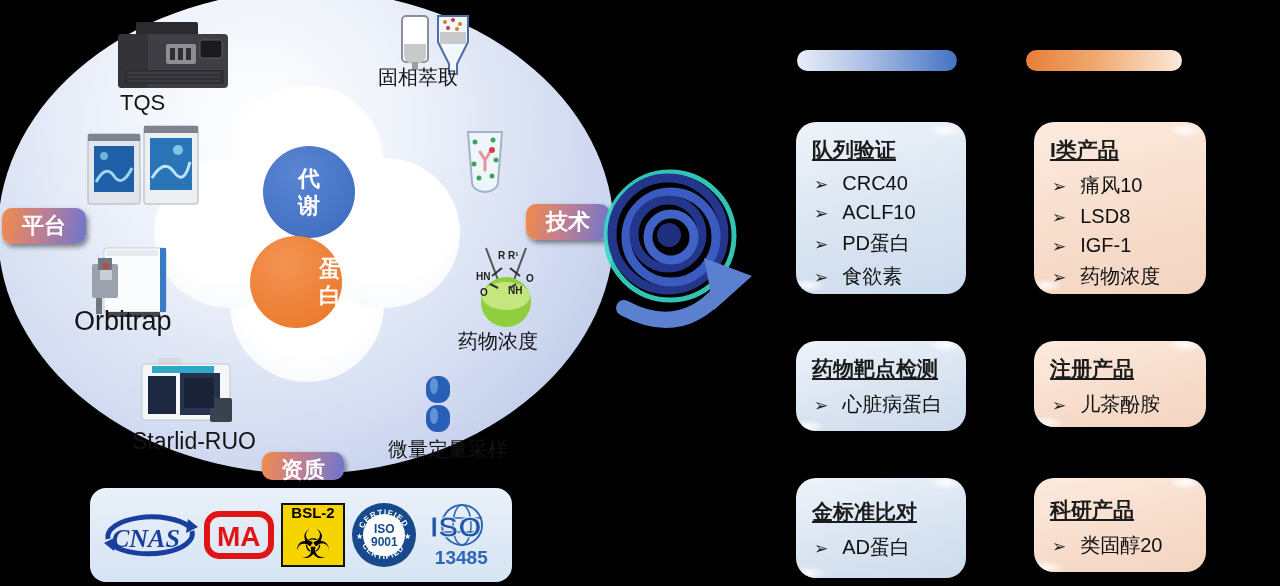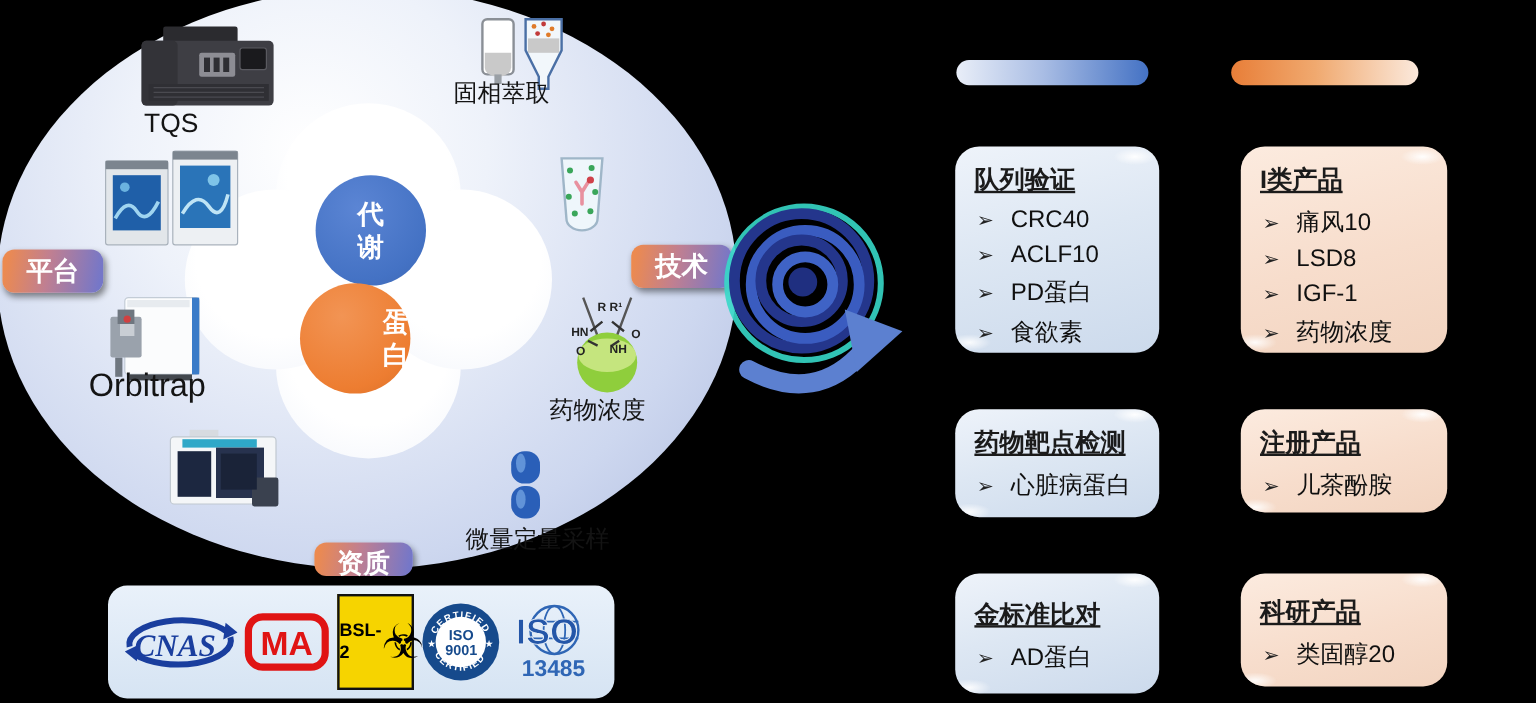--- a/index.html
+++ b/index.html
@@ -69,22 +69,22 @@
   .panel-item .bullet { font-size:17px; color:#222; margin-right:14px; }
   .panel-item .item-text { font-size:20px; color:#101010; white-space:nowrap; }
 
   
   .cert-strip {
     left:90px; top:488px; width:422px; height:94px; border-radius:16px;
     background:linear-gradient(180deg,#e9f1fa 0%, #d6e4f3 100%);
     display:flex; align-items:center; justify-content:space-evenly; padding:0 6px;
   }
   .bsl2-box {
-    width:64px; height:80px; background:#f6d400; border:2px solid #111;
-    display:flex; flex-direction:row; align-items:center; justify-content:space-between;
+    width:64px; height:64px; background:#f6d400; border:2px solid #111;
+    display:flex; flex-direction:column; align-items:center; justify-content:center;
   }
   .bsl2-box .bsl2-text { font-size:15px; font-weight:bold; color:#000; line-height:18px; }
   .bsl2-box .bio { font-size:40px; line-height:44px; color:#000; }
   .iso13485-wrap { display:flex; flex-direction:column; align-items:center; }
 </style>
 </head>
 <body>
 
 <div class="stage">
 
@@ -150,20 +150,21 @@
 
   <svg class="abs" style="left:136px; top:358px;" width="104" height="70" viewBox="0 0 104 70">
     <rect x="22" y="0" width="24" height="8" fill="#d7dbe0"></rect>
     <rect x="6" y="6" width="88" height="56" rx="3" fill="#f4f6f8" stroke="#c0c8d0"></rect>
     <rect x="16" y="8" width="62" height="7" fill="#2fa8c8"></rect>
     <rect x="12" y="18" width="28" height="38" fill="#1c2740"></rect>
     <rect x="44" y="15" width="40" height="42" fill="#27324e"></rect>
     <rect x="74" y="40" width="22" height="24" rx="2" fill="#3a414f"></rect>
     <rect x="48" y="20" width="30" height="30" fill="#1a2338"></rect>
   </svg>
+  <div class="equip-label" style="left:132px; top:428px; font-size:23px;">Starlid-RUO</div>
 
   <svg class="abs" style="left:394px; top:14px;" width="80" height="66" viewBox="0 0 80 66">
     <rect x="8" y="2" width="26" height="46" rx="4" fill="#ffffff" stroke="#8a8f96" stroke-width="2"></rect>
     <path d="M10,30 h22 v12 a11,8 0 0 1 -22,0 z" fill="#c9c9c9"></path>
     <rect x="18" y="48" width="6" height="8" fill="#9aa0a6"></rect>
     <path d="M44,2 h30 v26 l-11,22 v10 h-8 v-10 l-11,-22 z" fill="#f2f7fb" stroke="#4a6fa5" stroke-width="2"></path>
     <circle cx="51" cy="8" r="2" fill="#e07b2a"></circle>
       <circle cx="59" cy="6" r="2" fill="#c23b3b"></circle>
     <circle cx="66" cy="10" r="2" fill="#e07b2a"></circle>
       <circle cx="54" cy="14" r="2" fill="#c23b3b"></circle>

